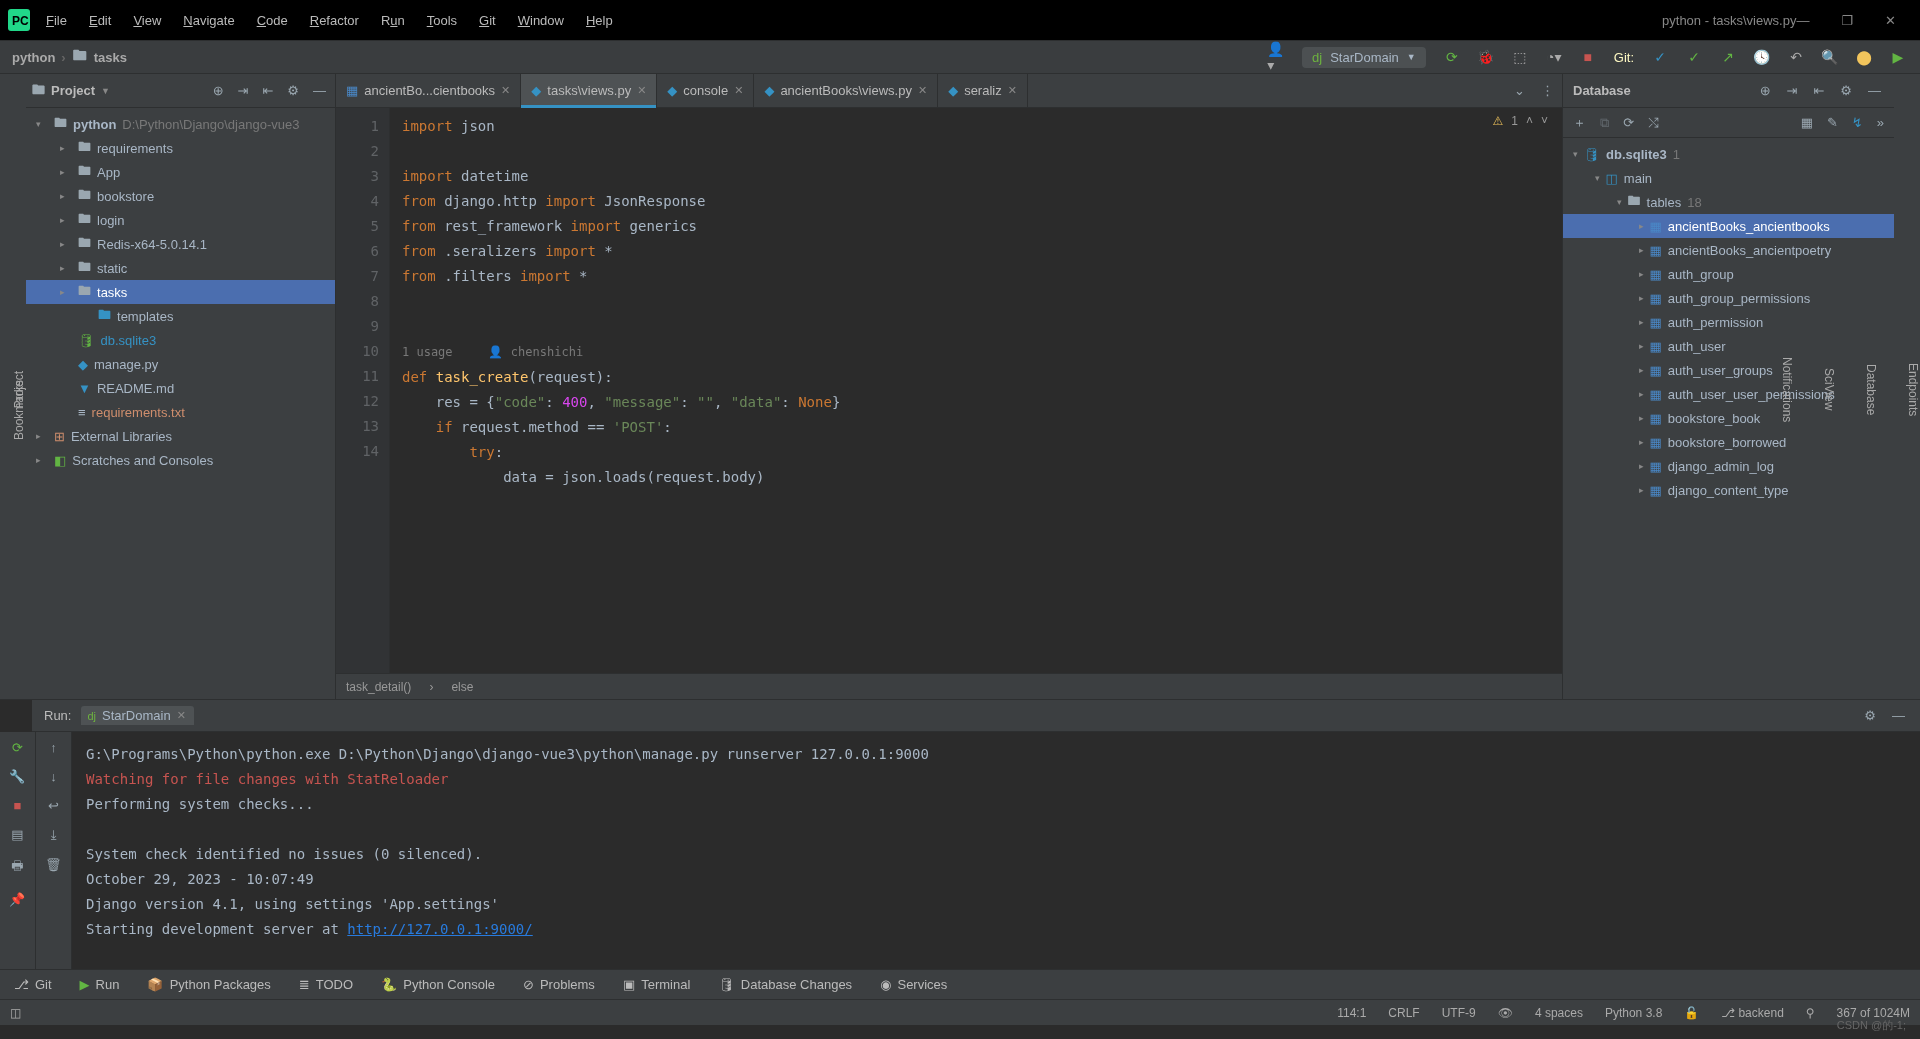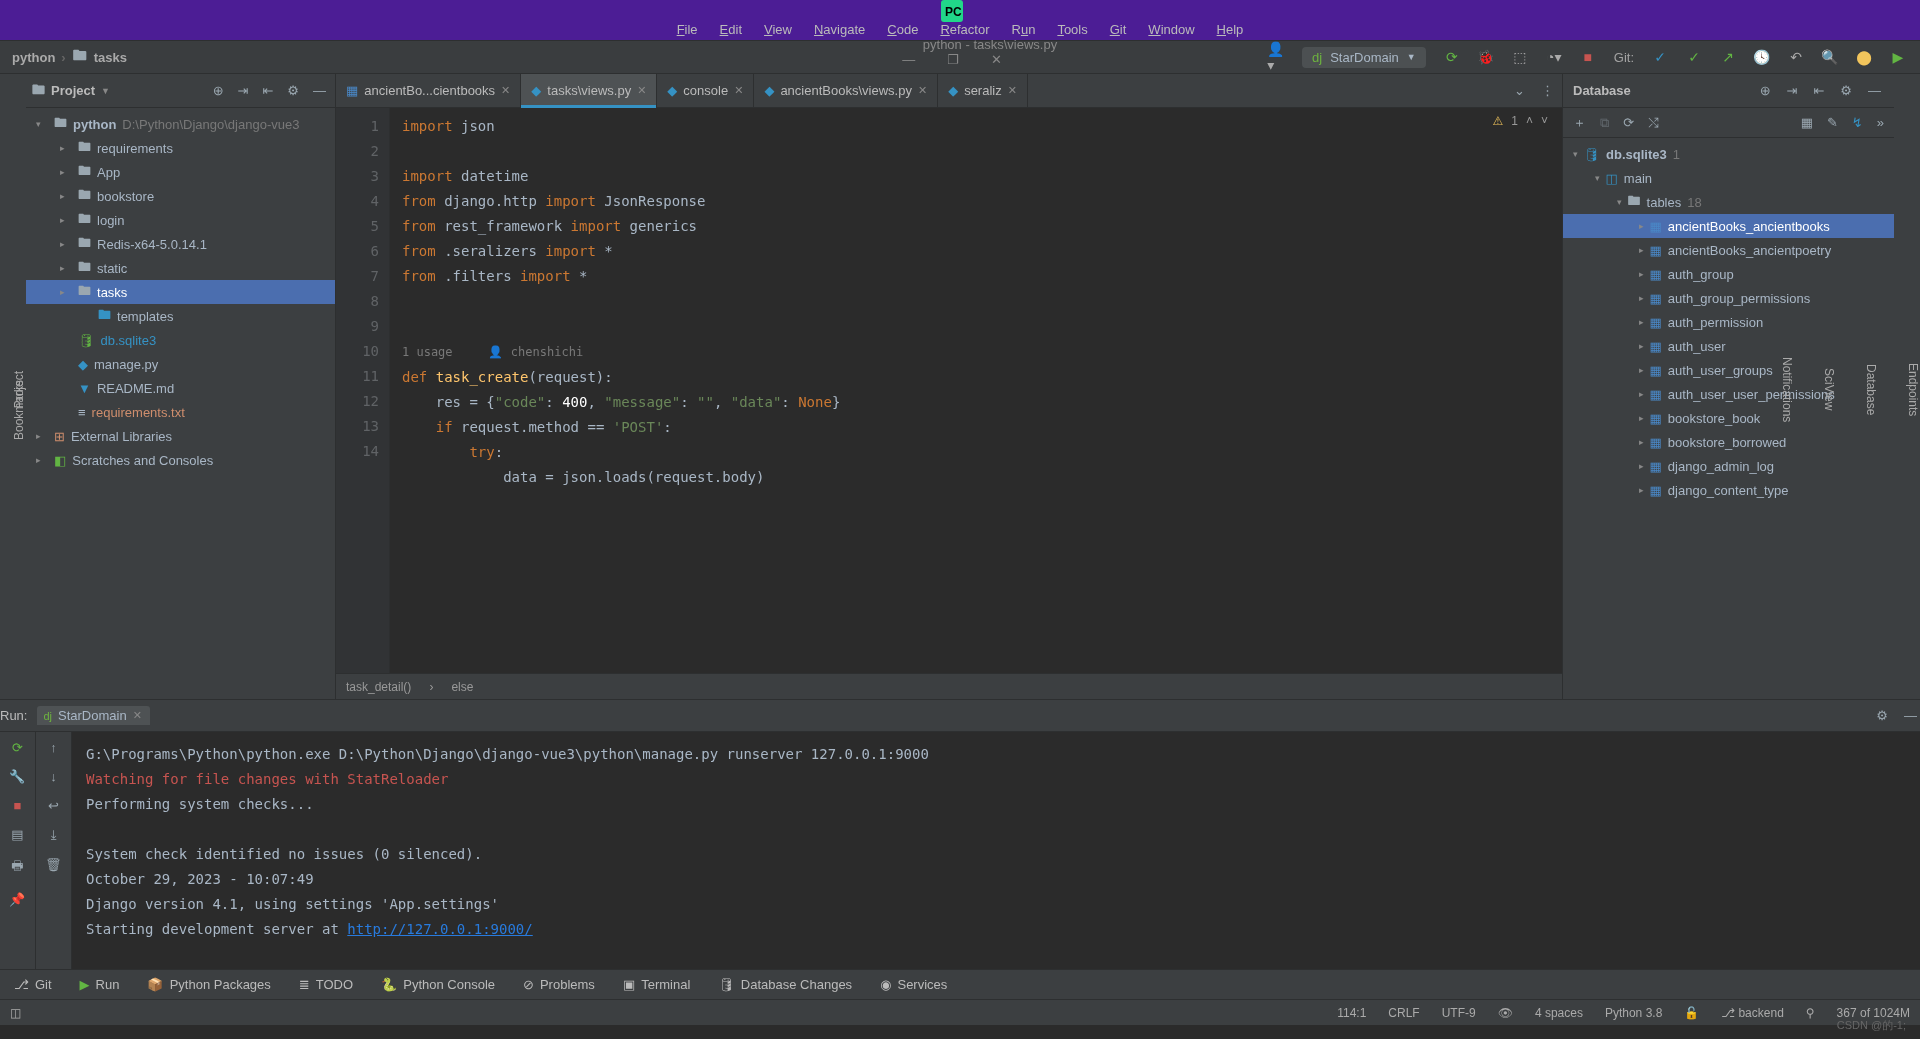--- a/index.html
+++ b/index.html
@@ -5,21 +5,21 @@
 * { margin:0; padding:0; box-sizing:border-box; }
 body {
   width:1920px; height:1039px;
   background:#2b2b2b;
   font-family:"Segoe UI",Arial,sans-serif;
   font-size:13px; color:#a9b7c6;
   overflow:hidden;
 }
 
 
-.title-bar { height:40px; display:flex; align-items:center; padding:0 8px; background:#4c1d95;flex-direction:column; }
+.title-bar { height:40px; display:flex; align-items:center; padding:0 8px; background:#000000; }
 .title-bar .logo { width:22px; height:22px; margin-right:16px; }
 .menu { display:flex; gap:22px; color:#bbbbbb; }
 .menu span u { text-decoration:underline; }
 .title-center { flex:1; text-align:right; color:#888; font-size:13px; padding-left:60px; }
 .win-ctrl { display:flex; gap:32px; color:#888; margin-right:16px; }
 
 
 .navbar { height:34px; display:flex; align-items:center; background:#3a3d3f; border-top:1px solid #2d2f30; border-bottom:1px solid #2d2f30; }
 .breadcrumb { display:flex; align-items:center; gap:6px; padding-left:12px; color:#aaa; font-weight:bold; }
 .breadcrumb .sep { color:#666; }
@@ -55,21 +55,21 @@
 .tab-bar { height:34px; display:flex; align-items:center; background:#3c3f41; border-bottom:1px solid #2d2f30; }
 .tab { height:34px; display:flex; align-items:center; gap:6px; padding:0 10px; color:#bbb; cursor:pointer; border-right:1px solid #2d2f30; position:relative; }
 .tab.active { background:#4e5254; }
 .tab.active::after { content:""; position:absolute; bottom:0; left:0; right:0; height:3px; background:#3592c4; }
 .tab .close { color:#888; font-size:11px; }
 .code-area { flex:1; display:flex; overflow:hidden; position:relative; }
 .gutter { width:54px; background:#313335; color:#606366; text-align:right; padding:6px 10px 6px 0; font-family:Consolas,monospace; font-size:14px; line-height:25px; border-right:1px solid #2d2f30; }
 .code { flex:1; padding:6px 0 6px 12px; font-family:Consolas,monospace; font-size:14px; line-height:25px; white-space:pre; }
 .kw { color:#cc7832; }
 .str { color:#6a8759; }
-.num { color:#ffffff; }
+.num { color:#d946ef; }
 .fn { color:#ffc66d; }
 .inlay { color:#787878; font-size:12px; }
 .editor-status { position:absolute; top:6px; right:14px; display:flex; gap:8px; align-items:center; color:#999; font-size:12px; }
 .yellow-dot { color:#f2c55c; }
 .nav-path { height:26px; display:flex; align-items:center; padding-left:10px; gap:18px; background:#3c3f41; border-top:1px solid #2d2f30; color:#999; font-size:12px; }
 
 
 .db-panel { width:332px; background:#3c3f41; border-left:1px solid #2d2f30; display:flex; flex-direction:column; }
 .db-head { height:34px; display:flex; align-items:center; padding:0 10px; gap:10px; border-bottom:1px solid #2d2f30; }
 .db-head .title { font-weight:bold; color:#bbb; }
@@ -78,21 +78,21 @@
 .db-row { display:flex; align-items:center; height:24px; gap:6px; cursor:pointer; }
 .db-row.sel { background:#4b6eaf; color:#fff; }
 .ic-tbl { color:#4a88c7; }
 
 
 .side-strip-r { width:26px; background:#3c3f41; display:flex; flex-direction:column; align-items:center; padding-top:6px; gap:28px; writing-mode:vertical-rl; font-size:12px; color:#aaa; }
 .side-strip-r .v { cursor:pointer; }
 
 
 .run-window { height:270px; display:flex; flex-direction:column; border-top:1px solid #2d2f30; background:#2b2b2b; }
-.run-head { height:32px; display:flex; align-items:center; padding:0 0; gap:10px; background:#3c3f41; border-bottom:1px solid #2d2f30; }
+.run-head { height:32px; display:flex; align-items:center; padding:0 12px; gap:10px; background:#3c3f41; border-bottom:1px solid #2d2f30;margin-left:32px; }
 .run-body { flex:1; display:flex; }
 .run-strip { width:36px; background:#3c3f41; display:flex; flex-direction:column; align-items:center; padding-top:8px; gap:14px; color:#9aa7b0; border-right:1px solid #2d2f30; }
 .run-strip2 { width:36px; background:#3c3f41; display:flex; flex-direction:column; align-items:center; padding-top:8px; gap:14px; color:#9aa7b0; border-right:1px solid #2d2f30; }
 .console { flex:1; padding:10px 14px; font-family:Consolas,monospace; font-size:14px; line-height:25px; white-space:pre; overflow:auto; }
 .red { color:#c75450; }
 .link { color:#287bde; text-decoration:underline;text-align:center; }
 
 
 .bottom-bar { height:30px; background:#3c3f41; display:flex; align-items:center; gap:28px; padding:0 14px; border-top:1px solid #2d2f30; color:#bbb; }
 .bottom-bar .item { display:flex; align-items:center; gap:6px; cursor:pointer; }
@@ -146,21 +146,21 @@
     <span class="run-config">
       <span style="color:#6db33f;">dj</span>
       <span>StarDomain</span>
       <span style="font-size:9px;">▼</span>
     </span>
     <span class="ic" style="color:#62b543;">⟳</span>
     <span class="ic" style="color:#62b543;">🐞</span>
     <span class="ic" style="color:#aaa;">⬚</span>
     <span class="ic" style="color:#aaa;">◔▾</span>
     <span class="ic" style="color:#c75450;">■</span>
-    <span style="color:#a3a3a3;text-align:right;">Git:</span>
+    <span style="color:#fef9c3;text-align:right;">Git:</span>
     <span class="ic" style="color:#3592c4;">✓</span>
     <span class="ic" style="color:#62b543;">✓</span>
     <span class="ic" style="color:#62b543;">↗</span>
     <span class="ic" style="color:#aaa;">🕓</span>
     <span class="ic" style="color:#aaa;">↶</span>
     <span class="ic" style="color:#aaa;">🔍</span>
     <span class="ic" style="color:#f2c55c;">⬤</span>
     <span class="ic" style="color:#62b543;">▶</span>
   </div>
 </div>

